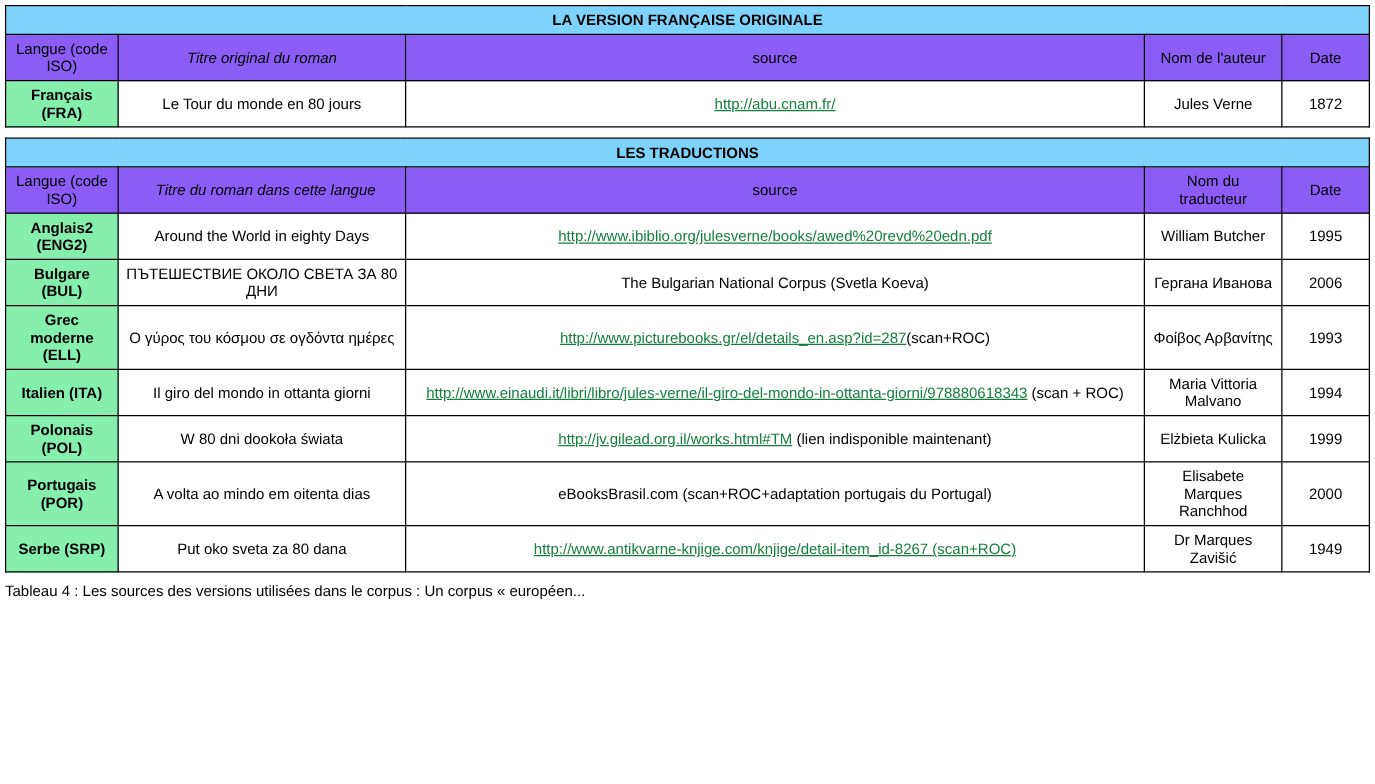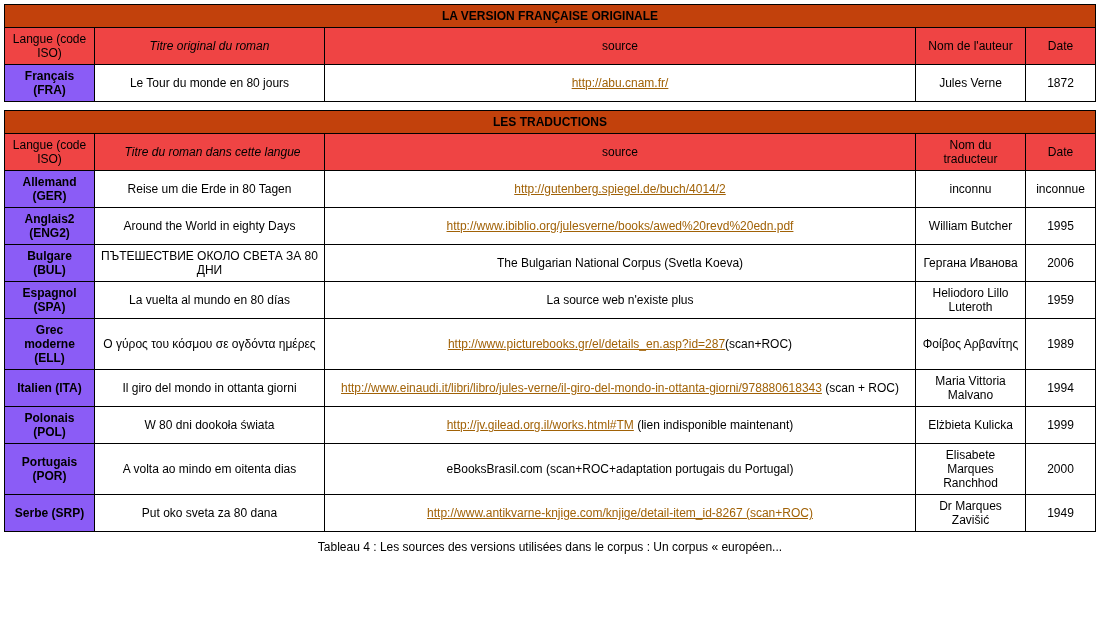--- a/index.html
+++ b/index.html
@@ -14,43 +14,42 @@
       width: 100%;
       margin-bottom: 8px;
     }
     td, th {
       border: 1px solid #000;
       padding: 4px 6px;
       text-align: center;
       vertical-align: middle;
     }
     .hdr-row td {
-      background: #ef4444;
+      background: #8b5cf6;
       font-weight: normal;
     }
     .title-row td {
-      background: #c2410c;
+      background: #7dd3fc;
       font-weight: normal;
       font-size: 12px;
     }
     .title-row td span.caps {
       font-variant: small-caps;
     }
     .langcell {
-      background: #8b5cf6;
+      background: #86efac;
       font-weight: bold;
     }
     .titlecell {
     }
     .srccell a {
-      color: #a16207;
+      color: #15803d;
       text-decoration: underline;
     }
     .caption {
-      text-align: center;
       font-size: 12px;
       margin-top: 2px;
     }
     col.c1 { width: 90px; }
     col.c2 { width: 230px; }
     col.c3 { }
     col.c4 { width: 110px; }
     col.c5 { width: 70px; }
   </style>
 </head>
@@ -106,53 +105,39 @@
   <tr class="hdr-row">
     <td>Langue (code ISO)</td>
     <td style="font-style:italic;padding-left:12px;">Titre du roman dans cette langue</td>
     <td>source</td>
     <td>Nom du traducteur</td>
     <td>Date</td>
   </tr>
   </tbody>
     <tbody id="t2body">
       <tr>
-        <td class="langcell">Allemand (GER)</td>
-        <td class="titlecell">Reise um die Erde in 80 Tagen</td>
-        <td class="srccell"><a href="#">http://gutenberg.spiegel.de/buch/4014/2</a></td>
-        <td>inconnu</td>
-        <td>inconnue</td>
-      </tr>
-      <tr>
         <td class="langcell">Anglais2 (ENG2)</td>
         <td class="titlecell">Around the World in eighty Days</td>
         <td class="srccell"><a href="#">http://www.ibiblio.org/julesverne/books/awed%20revd%20edn.pdf</a></td>
         <td>William Butcher</td>
         <td>1995</td>
       </tr>
       <tr>
         <td class="langcell">Bulgare (BUL)</td>
         <td class="titlecell">ПЪТЕШЕСТВИЕ ОКОЛО СВЕТА ЗА 80 ДНИ</td>
         <td class="srccell"><span>The Bulgarian National Corpus (Svetla Koeva)</span></td>
         <td>Гергана Иванова</td>
         <td>2006</td>
       </tr>
       <tr>
-        <td class="langcell">Espagnol (SPA)</td>
-        <td class="titlecell">La vuelta al mundo en 80 días</td>
-        <td class="srccell"><span>La source web n'existe plus</span></td>
-        <td>Heliodoro Lillo Luteroth</td>
-        <td>1959</td>
-      </tr>
-      <tr>
         <td class="langcell">Grec moderne (ELL)</td>
         <td class="titlecell">Ο γύρος του κόσμου σε ογδόντα ημέρες</td>
         <td class="srccell"><a href="#">http://www.picturebooks.gr/el/details_en.asp?id=287</a><span>(scan+ROC)</span></td>
         <td>Φοίβος Αρβανίτης</td>
-        <td>1989</td>
+        <td>1993</td>
       </tr>
       <tr>
         <td class="langcell">Italien (ITA)</td>
         <td class="titlecell">Il giro del mondo in ottanta giorni</td>
         <td class="srccell"><a href="#">http://www.einaudi.it/libri/libro/jules-verne/il-giro-del-mondo-in-ottanta-giorni/978880618343</a><span> (scan + ROC)</span></td>
         <td>Maria Vittoria Malvano</td>
         <td>1994</td>
       </tr>
       <tr>
         <td class="langcell">Polonais (POL)</td>

